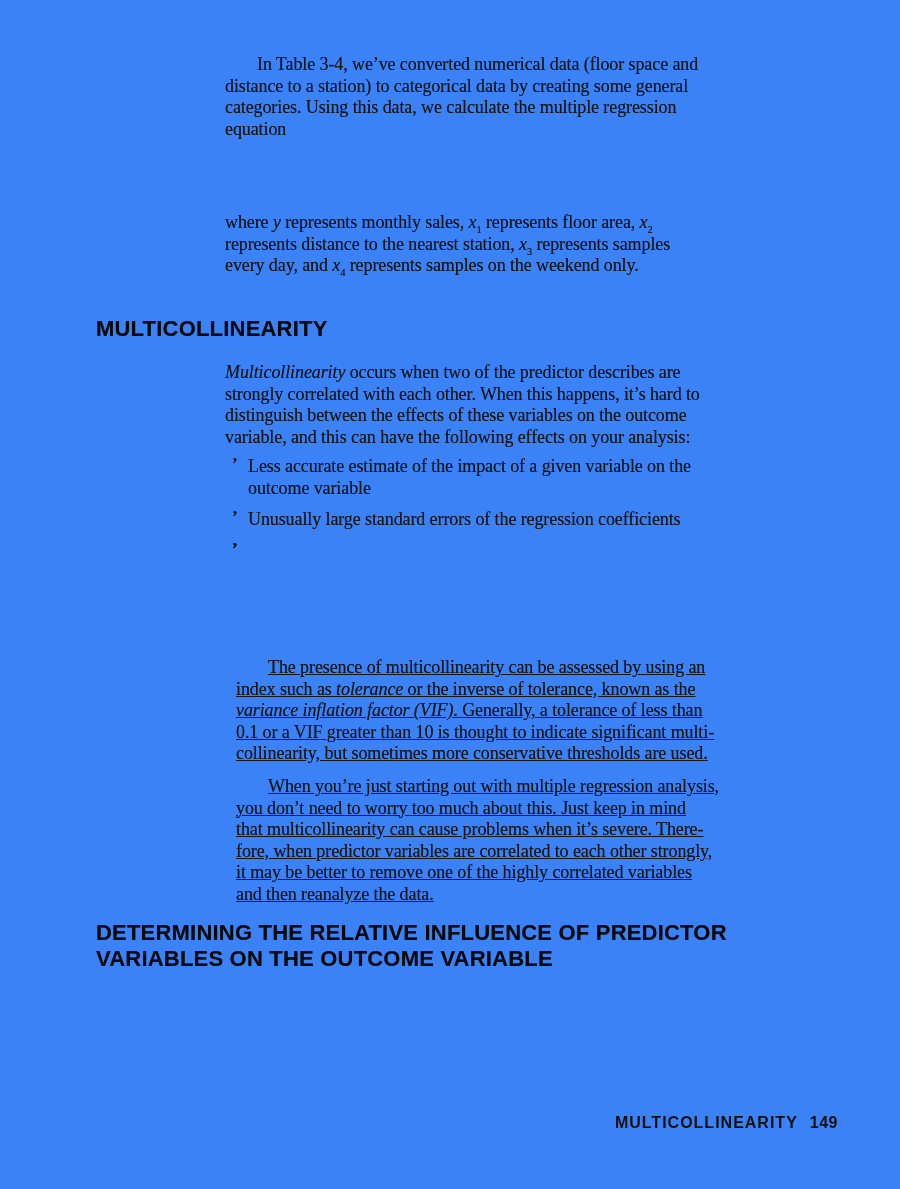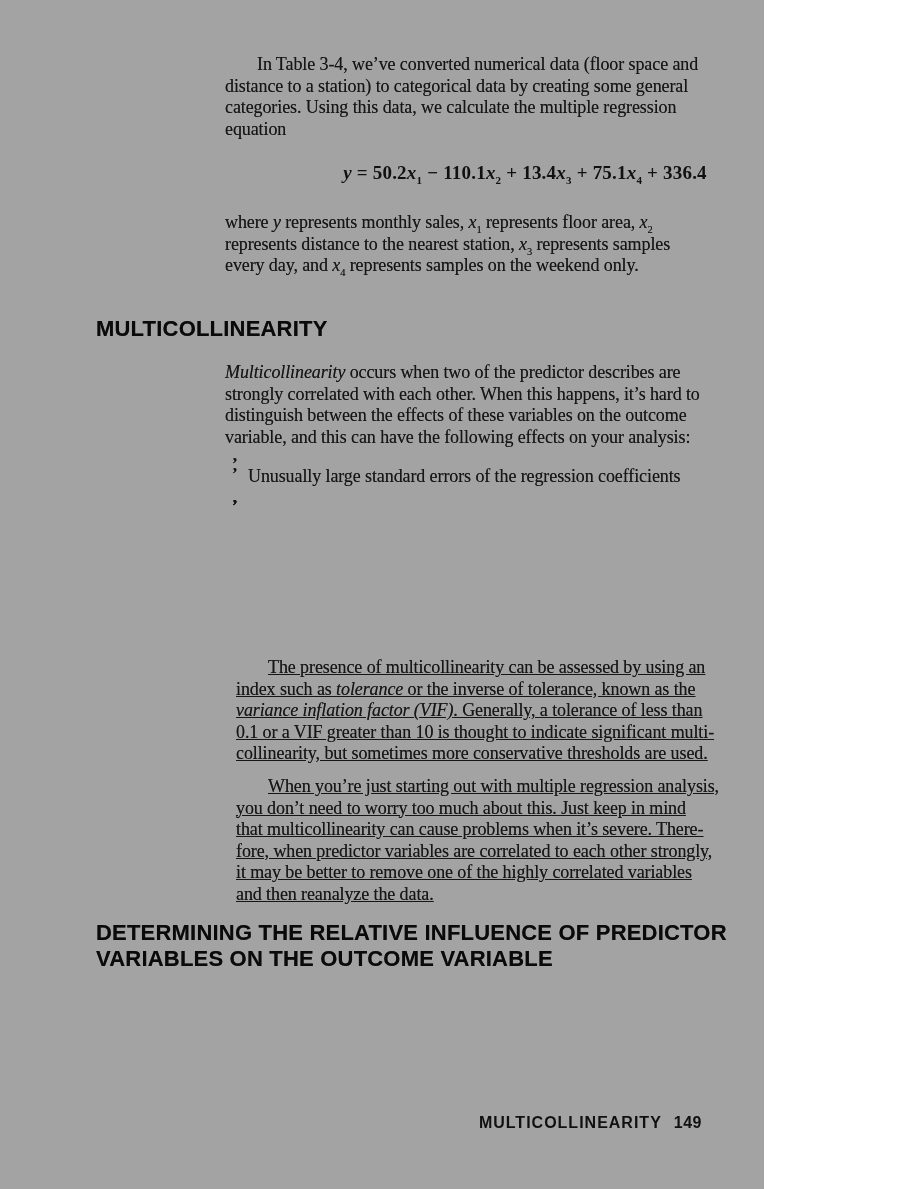--- a/index.html
+++ b/index.html
@@ -1,20 +1,20 @@
 <!DOCTYPE html>
 <html><head>
 <meta charset="utf-8">
 <style>
   html, body { margin: 0; padding: 0; background: #ffffff; }
   .page {
     position: relative;
-    width: 764px;
+    width: 900px;
     height: 1189px;
-    background: #a3a3a3;
+    background: #3b82f6;
     color: #161616;
     font-family: "Liberation Serif", "DejaVu Serif", serif;
     overflow: hidden;
   }
   p { margin: 0; }
   .block {
     position: absolute;
     left: 225px;
     width: 640px;
     font-size: 18px;
@@ -83,31 +83,31 @@
   }
   .footer .pagenum { margin-left: 12px; letter-spacing: 0.5px; }
 </style>
 </head>
 <body>
 
 <div class="page">
 
   <p class="block indent" style="top:54px">In Table 3-4, we’ve converted numerical data (floor space and<br>distance to a station) to categorical data by creating some general<br>categories. Using this data, we calculate the multiple regression<br>equation</p>
 
-  <div class="equation" style="top:160px"><span class="it">y</span><span> = 50.2</span><span class="it">x</span><sub>1</sub><span> − 110.1</span><span class="it">x</span><sub>2</sub><span> + 13.4</span><span class="it">x</span><sub>3</sub><span> + 75.1</span><span class="it">x</span><sub>4</sub><span> + 336.4</span></div>
 
   <p class="block" style="top:212px"><span>where </span><span class="it">y</span><span> represents monthly sales, </span><span class="it">x</span><sub>1</sub><span> represents floor area, </span><span class="it">x</span><sub>2</sub><br><span>represents distance to the nearest station, </span><span class="it">x</span><sub>3</sub><span> represents samples</span><br><span>every day, and </span><span class="it">x</span><sub>4</sub><span> represents samples on the weekend only.</span></p>
 
   <div class="heading" style="top:316px">MULTICOLLINEARITY</div>
 
   <p class="block" style="top:362px"><span class="it">Multicollinearity</span><span> occurs when two of the predictor describes are</span><br>strongly correlated with each other. When this happens, it’s hard to<br>distinguish between the effects of these variables on the outcome<br>variable, and this can have the following effects on your analysis:</p>
 
   <ul class="bullets" style="top:456px">
     <li>
       <span class="bullet-marker">’</span>
+      <span class="bullet-text">Less accurate estimate of the impact of a given variable on the<br>outcome variable</span>
     </li>
     <li>
       <span class="bullet-marker">’</span>
       <span class="bullet-text">Unusually large standard errors of the regression coefficients</span>
     </li>
     <li>
       <span class="bullet-marker">’</span>
     </li>
     <li>
       <span class="bullet-marker">’</span>

